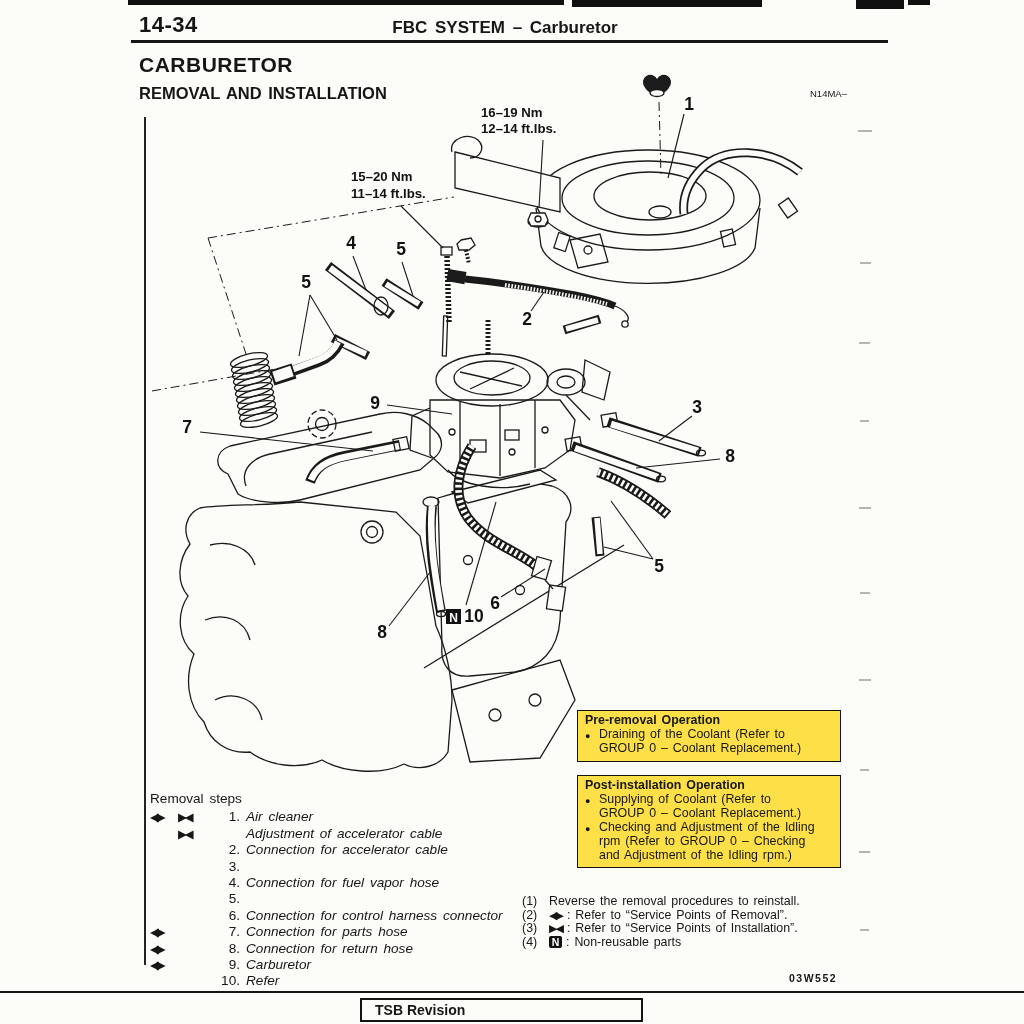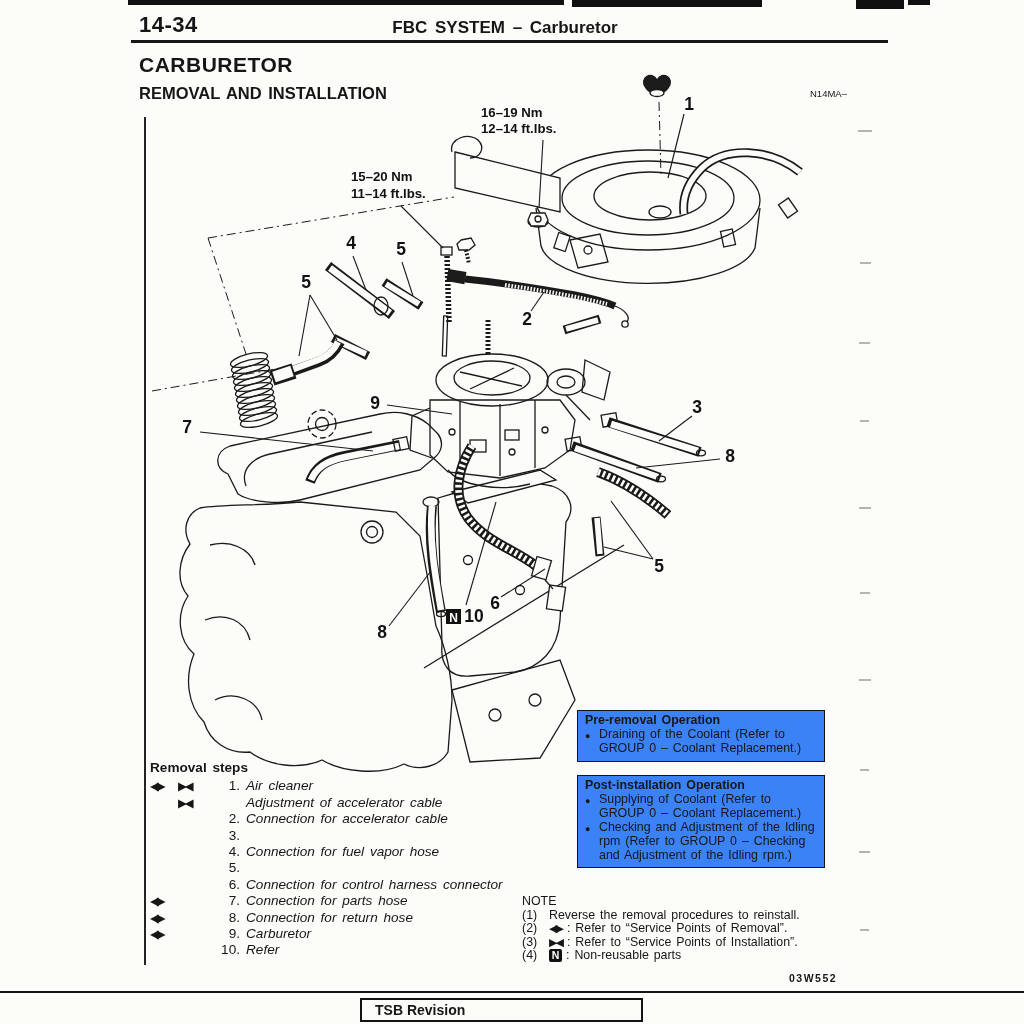--- a/index.html
+++ b/index.html
@@ -11,27 +11,27 @@
   .sect{left:360px;top:18px;width:290px;text-align:center;font-size:17px;font-weight:bold;word-spacing:3px;}
   .hrule{left:131px;top:40px;width:757px;height:3px;background:#161616;}
   .title{left:139px;top:53px;font-size:21px;font-weight:bold;letter-spacing:.5px;}
   .subtitle{left:139px;top:84px;font-size:16.5px;font-weight:bold;word-spacing:2px;}
   .codetop{left:810px;top:88px;font-size:9.5px;font-weight:normal;}
   .leftrule{left:144px;top:117px;width:1.7px;height:848px;background:#232323;}
   
   .bar{background:#101010;}
   
   .steps{left:150px;top:760px;width:440px;font-size:13.6px;line-height:16.4px;word-spacing:2px;}
-  .steps .hd{font-weight:bold;margin-bottom:2px;}
+  .steps .hd{font-weight:normal;margin-bottom:2px;margin-top:31px;}
   .srow{display:flex;align-items:baseline;}
   .sym{display:inline-block;width:28px;font-size:11.5px;letter-spacing:-2px;flex:0 0 28px;}
   .snum{display:inline-block;width:34px;text-align:right;padding-right:6px;flex:0 0 34px;}
   .slab{flex:1;font-style:italic;}
   
-  .opbox{border:1.9px solid #131313;padding:3px 6px 5px 7px;font-size:12.4px;line-height:13.9px;word-spacing:1.5px;background:#3b82f6;}
+  .opbox{border:1.9px solid #131313;padding:3px 22px 5px 7px;font-size:12.4px;line-height:13.9px;word-spacing:1.5px;background:#fde047;}
   .opbox .hd{font-weight:bold;}
   .oprow{display:flex;}
   .bullet{flex:0 0 14px;font-size:9px;padding-top:2px;}
   .optxt{flex:1;}
   
   .note{left:522px;top:895px;width:352px;font-size:12.4px;line-height:13.5px;word-spacing:1.5px;}
   .nrow{display:flex;align-items:baseline;}
   .nnum{flex:0 0 27px;}
   .nsym{font-size:11px;letter-spacing:-2px;margin-right:5px;}
   .chip{display:inline-block;background:#111;color:#fff;font-weight:bold;font-size:10.5px;
@@ -379,21 +379,20 @@
       <span class="bullet">●</span>
       <span class="optxt">Supplying of Coolant (Refer to GROUP 0 – Coolant Replacement.)</span>
     </div>
     <div class="oprow">
       <span class="bullet">●</span>
       <span class="optxt">Checking and Adjustment of the Idling rpm (Refer to GROUP 0 – Checking and Adjustment of the Idling rpm.)</span>
     </div>
   </div>
 
   <div class="abs note">
-    <div>NOTE</div>
     <div class="nrow">
       <span class="nnum">(1)</span>
       <span>Reverse the removal procedures to reinstall.</span>
     </div>
     <div class="nrow">
       <span class="nnum">(2)</span>
       <span class="nsym">◀▶</span>
       <span>: Refer to “Service Points of Removal”.</span>
     </div>
     <div class="nrow">

